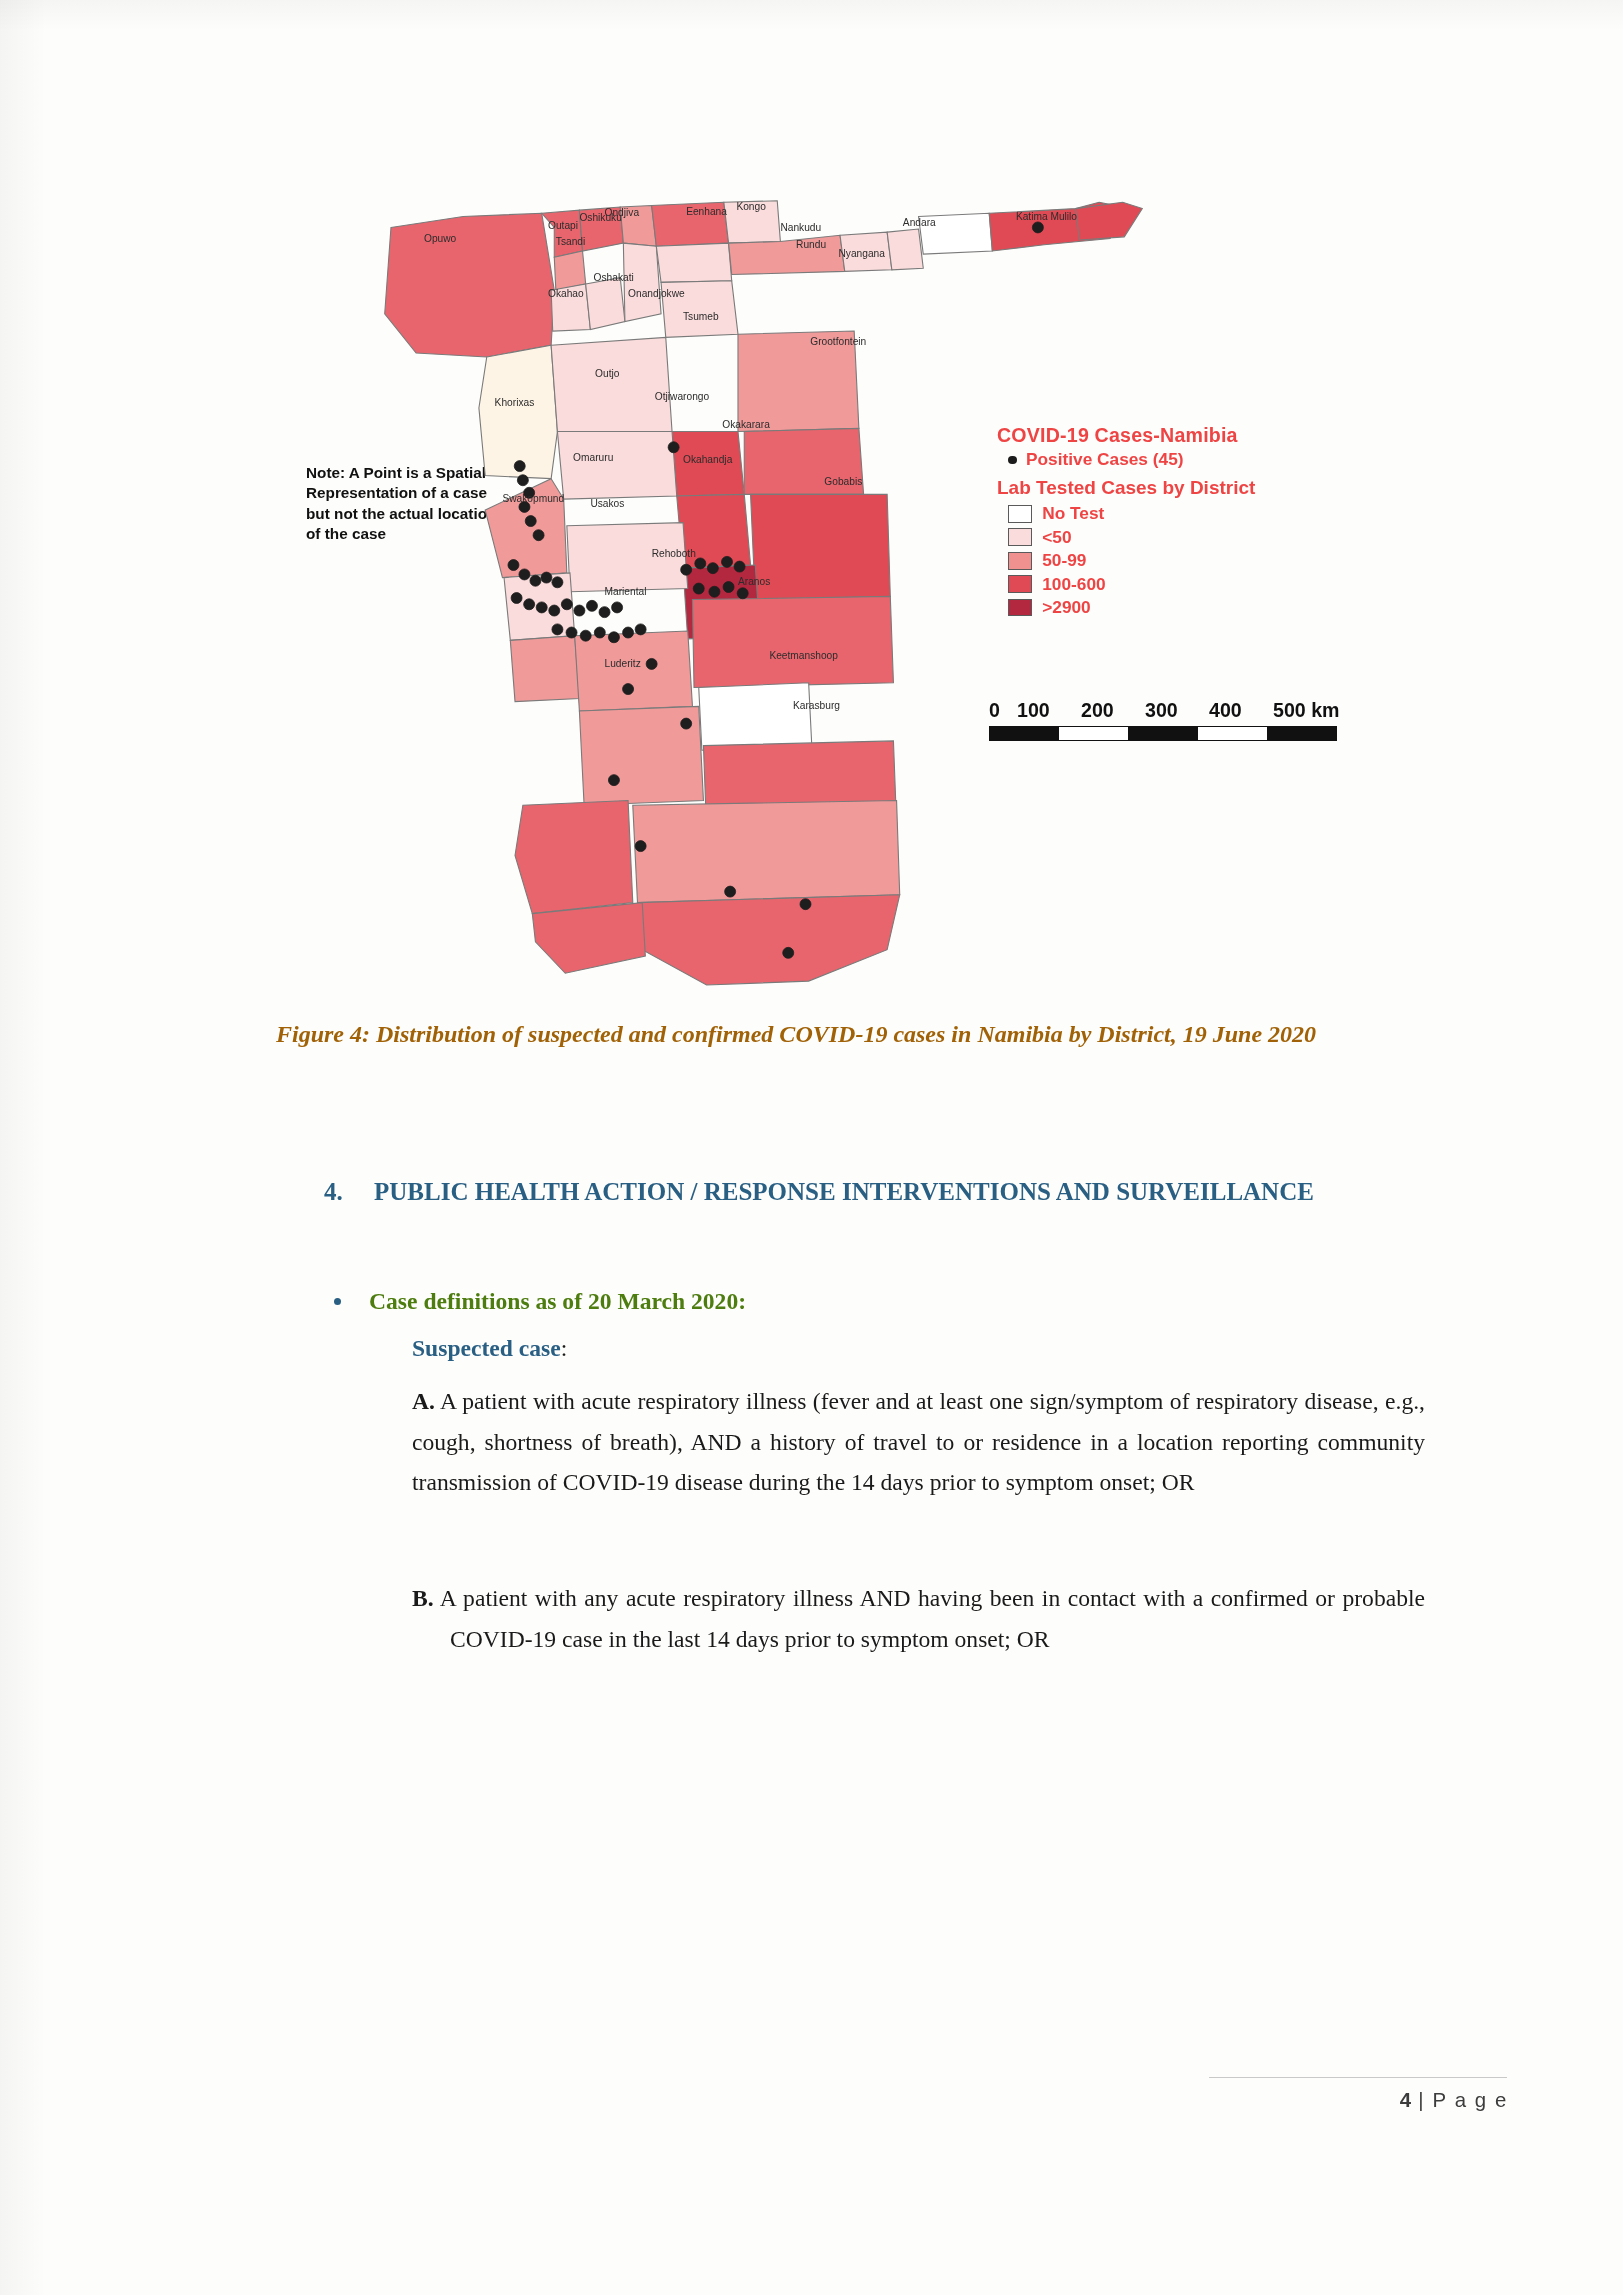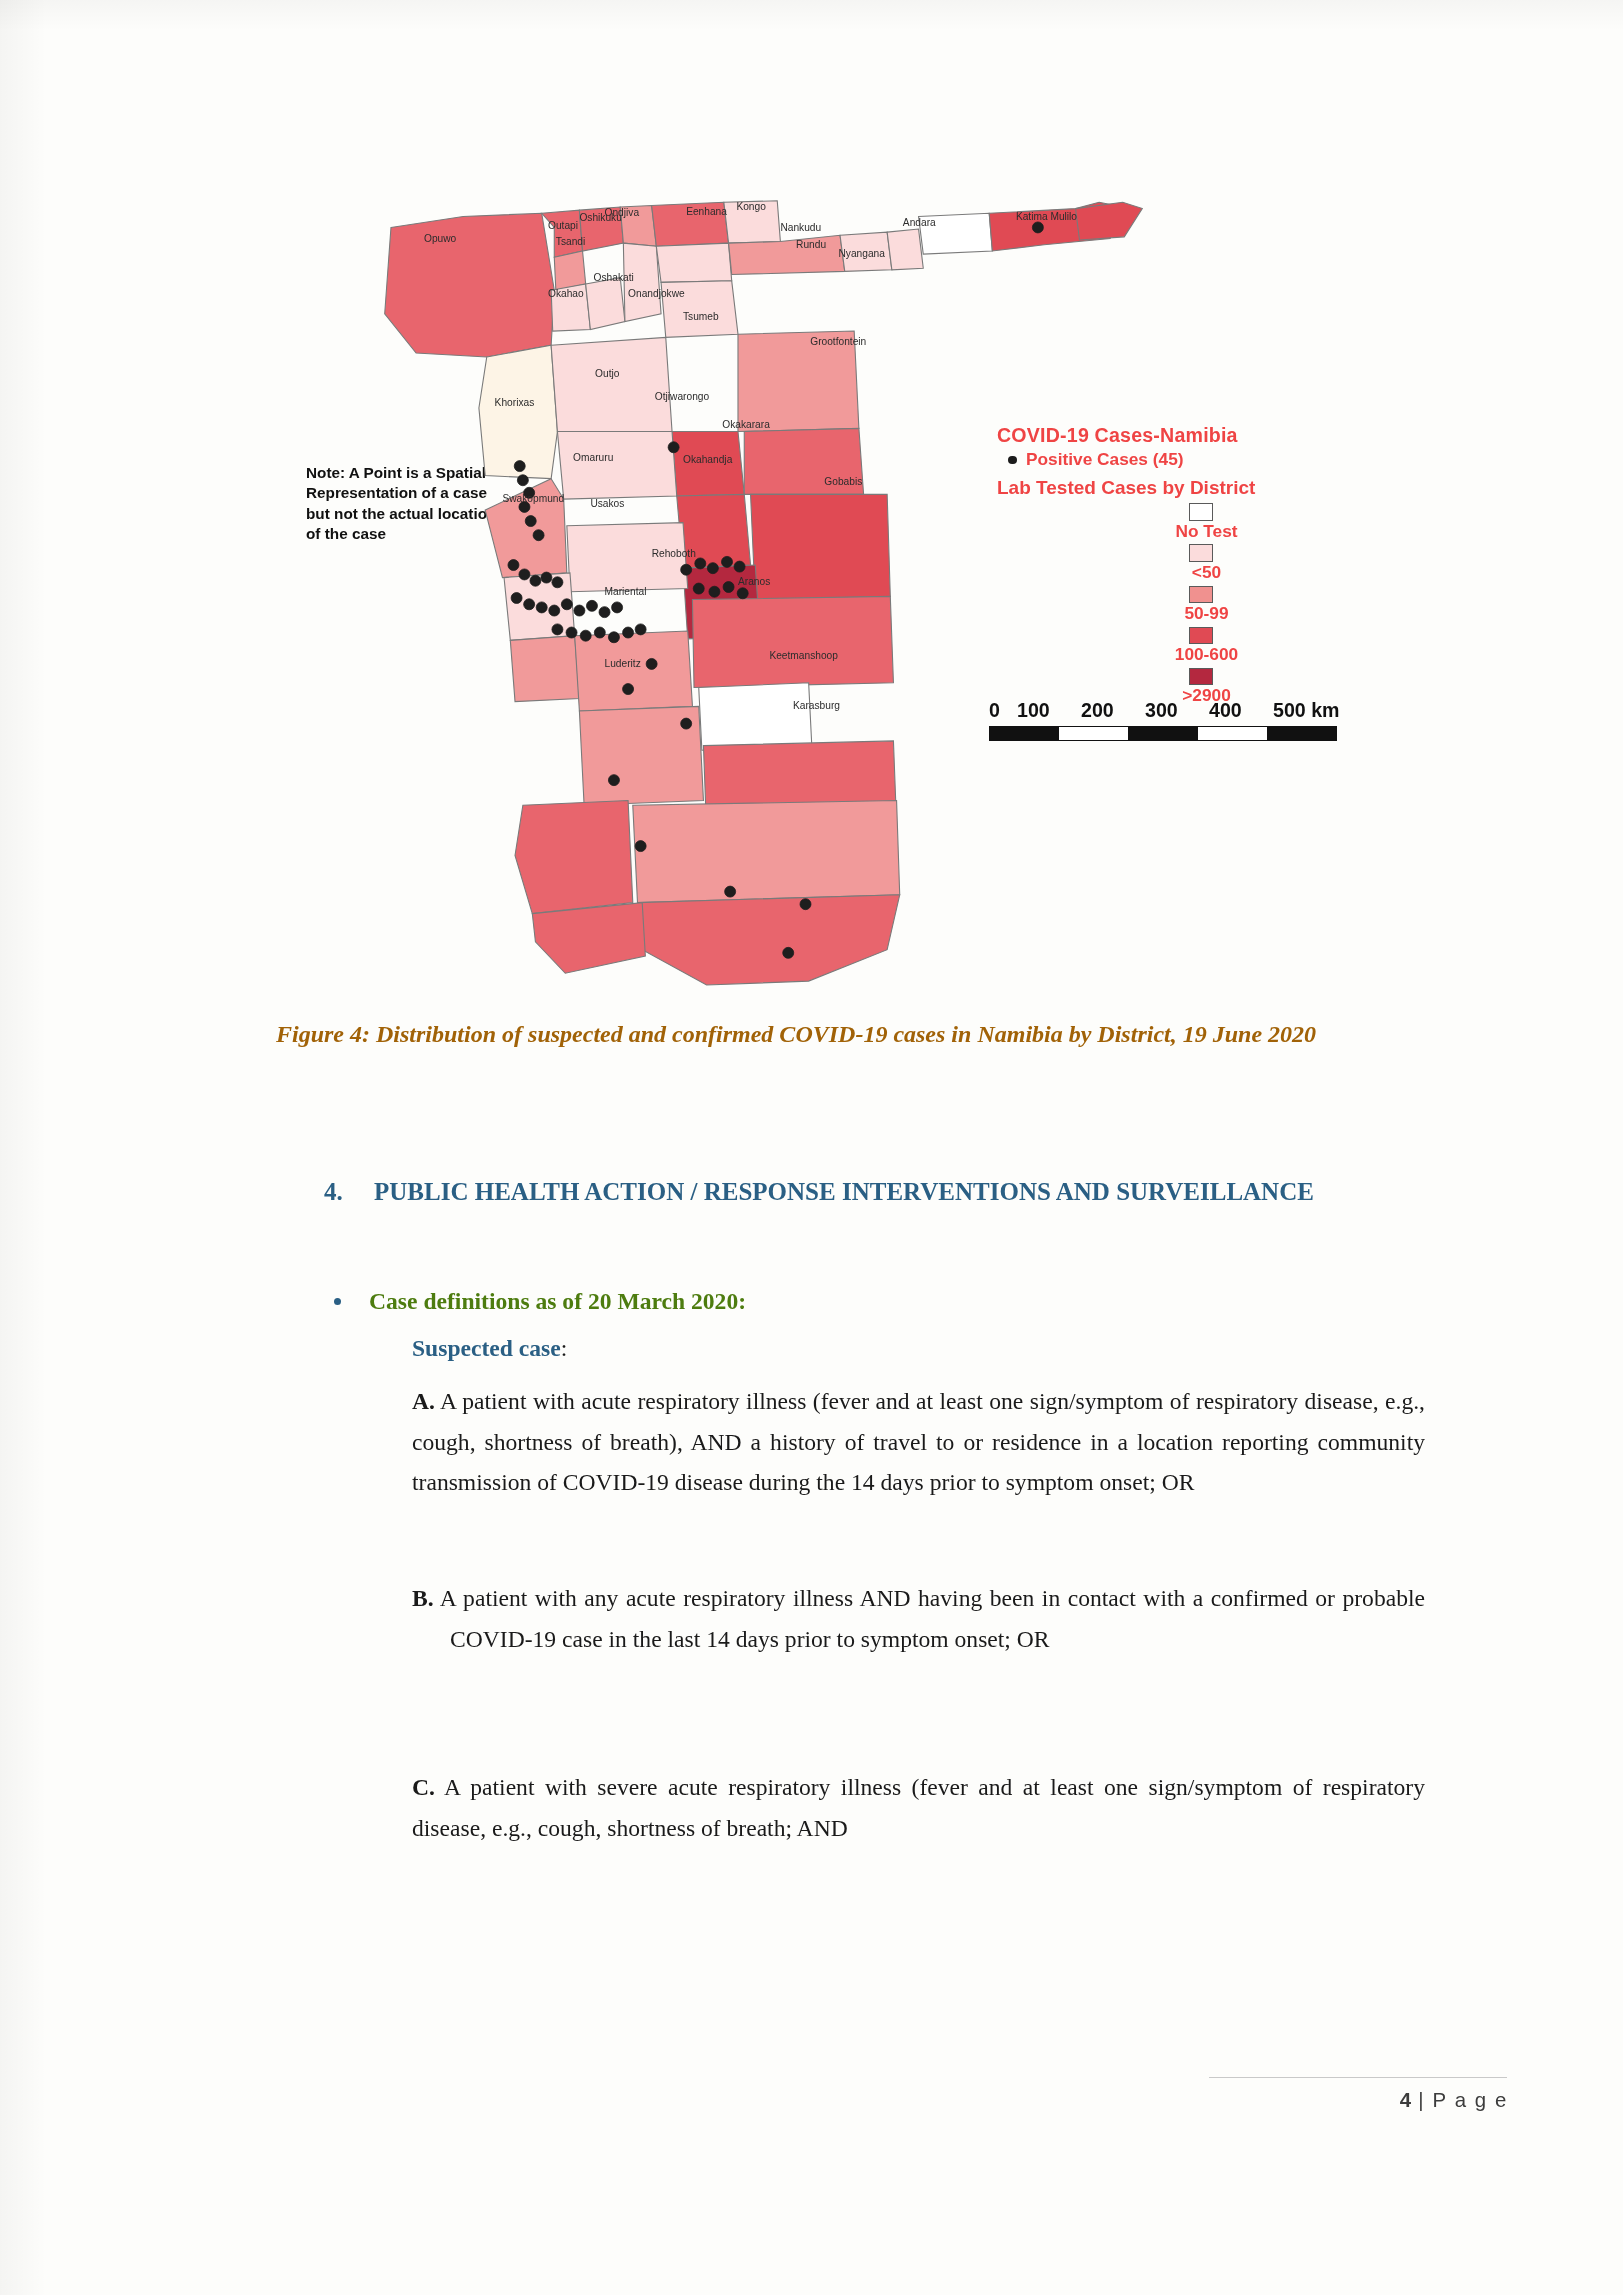--- a/index.html
+++ b/index.html
@@ -88,21 +88,20 @@
     font-size: 19px;
     font-weight: bold;
     margin-bottom: 4.7px;
   }
   .legend-item {
     display: flex;
     align-items: center;
     font-size: 17.3px;
     font-weight: bold;
     margin: 2.4px 0 2.4px 11px;
-    flex-direction: column;
   }
   .legend-swatch {
     width: 22px; height: 15.7px;
     border: 0.8px solid #5a5a5a;
     margin-right: 10.2px;
     flex: none;
   }
   
   .scalebar {
     position: absolute;
@@ -447,23 +446,20 @@
   </div>
 
   <div class="para" id="para-a">
     <span class="lead">A.</span><span> A patient with acute respiratory illness (fever and at least one sign/symptom of respiratory disease, e.g., cough, shortness of breath), AND a history of travel to or residence in a location reporting community transmission of COVID-19 disease during the 14 days prior to symptom onset;  OR</span>
   </div>
 
   <div class="para" id="para-b">
     <span class="body"><span class="lead">B.</span><span> A patient with any acute respiratory illness AND having been in contact with a confirmed or probable COVID-19 case in the last 14 days prior to symptom onset; OR</span></span>
   </div>
 
-  <div class="para" id="para-c">
-    <span class="lead">C.</span><span> A patient with severe acute respiratory illness (fever and at least one sign/symptom of respiratory disease, e.g., cough, shortness of breath; AND</span>
-  </div>
 
   <div class="footer-rule"></div>
   <div class="page-number">
     <span class="bold">4</span><span> | </span><span>P a g e</span>
   </div>
 
 </div>
 
 
 </body></html>

